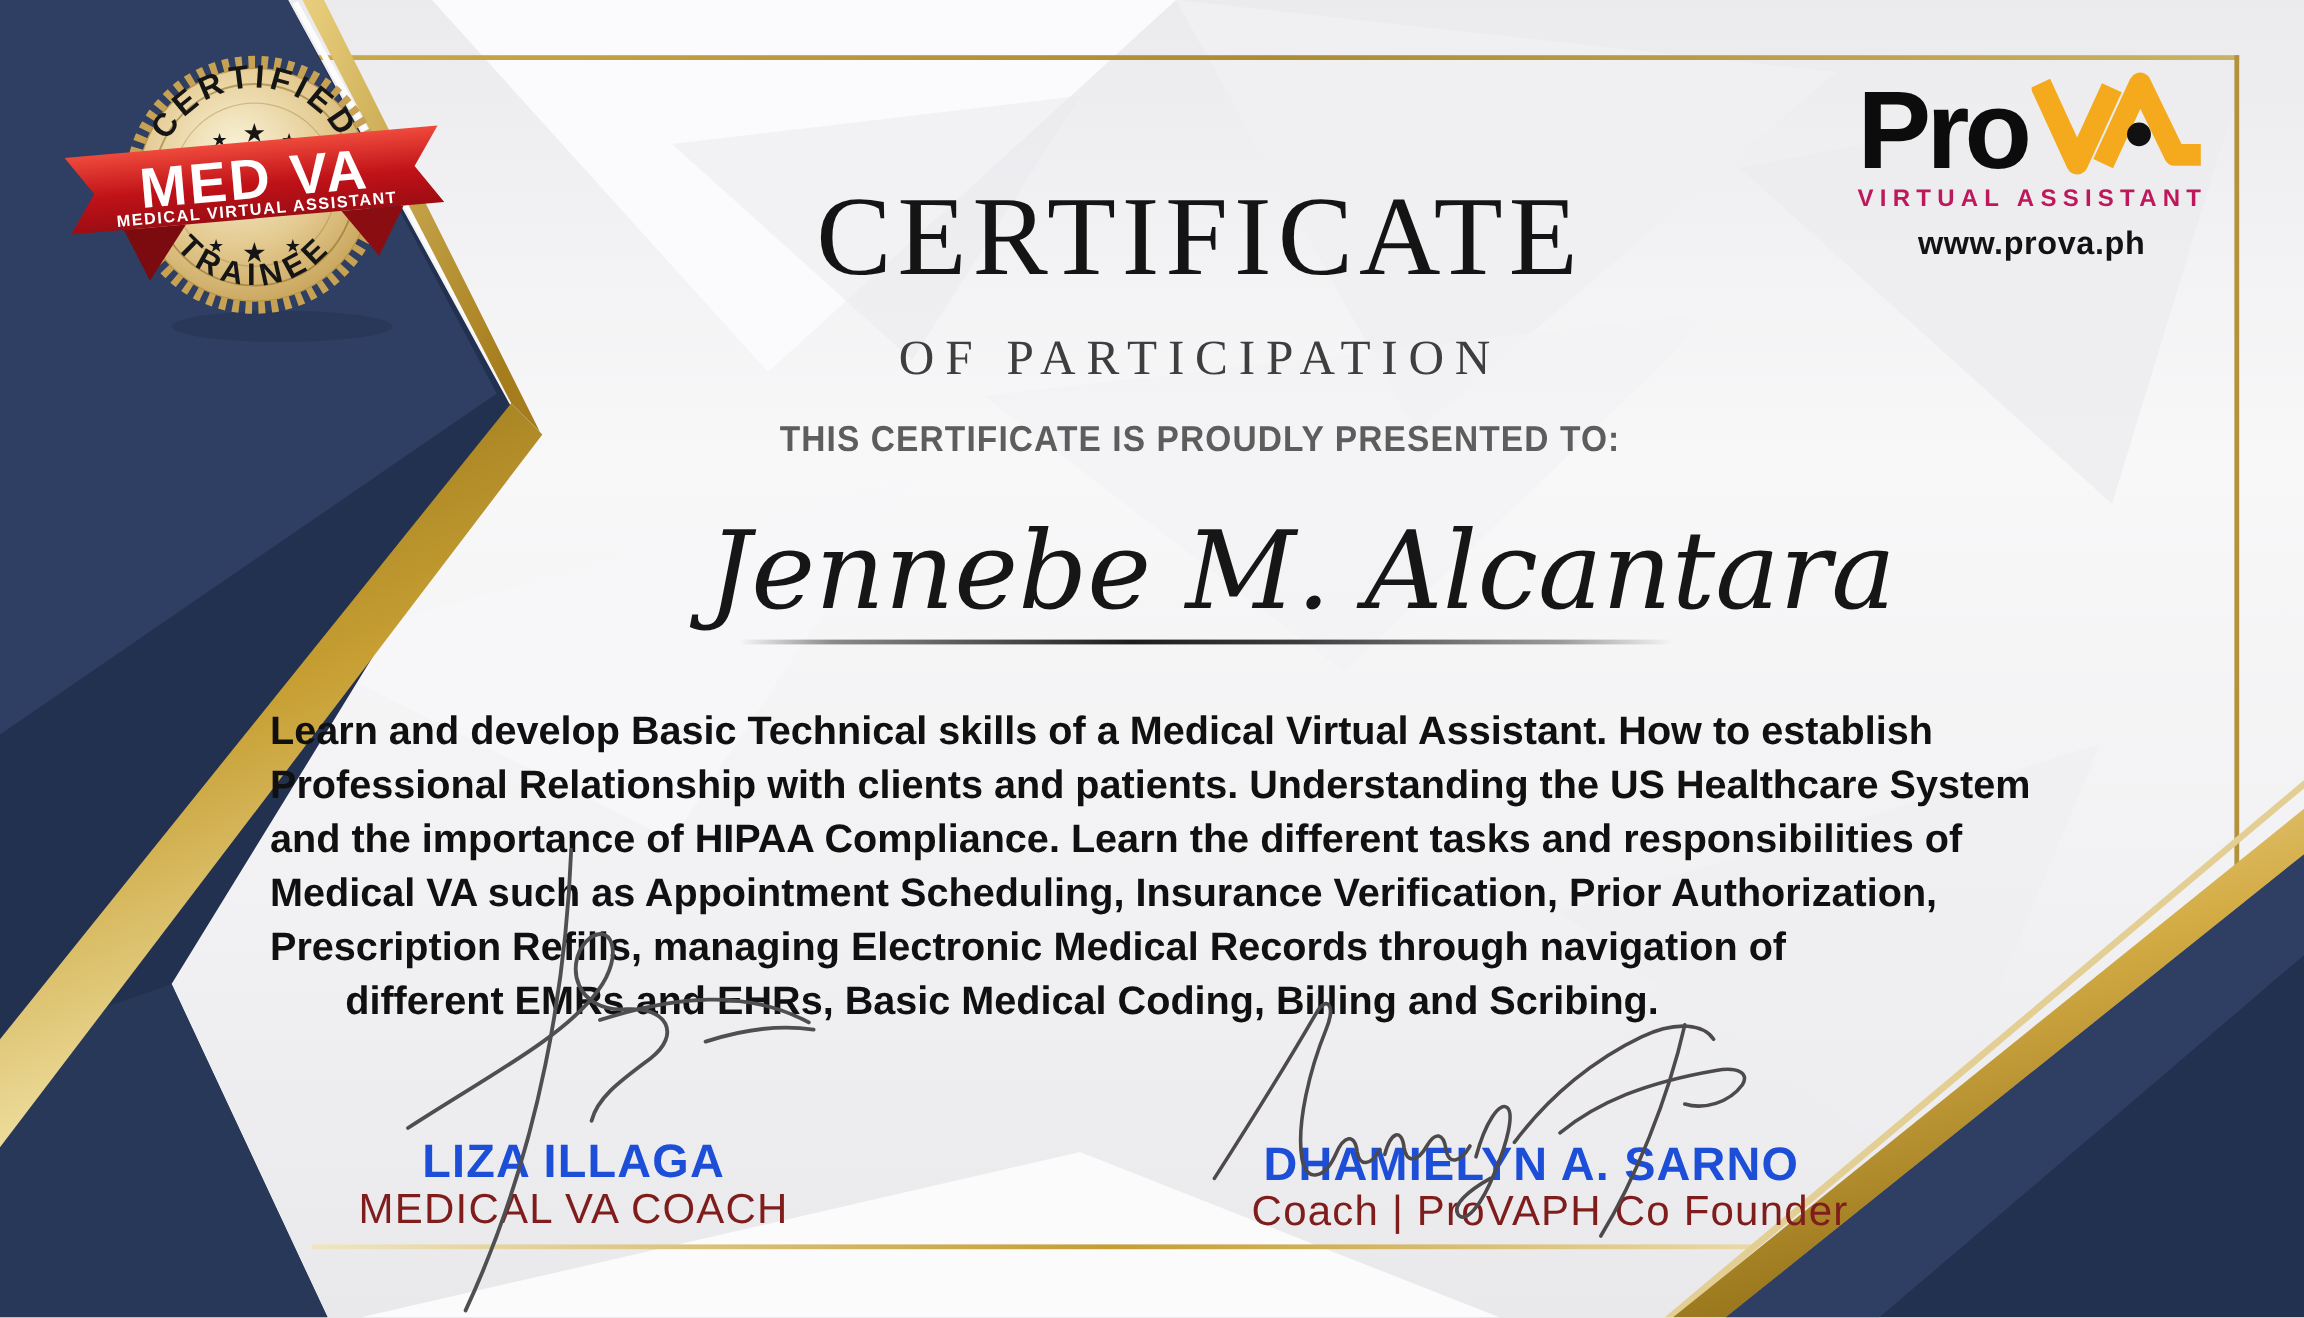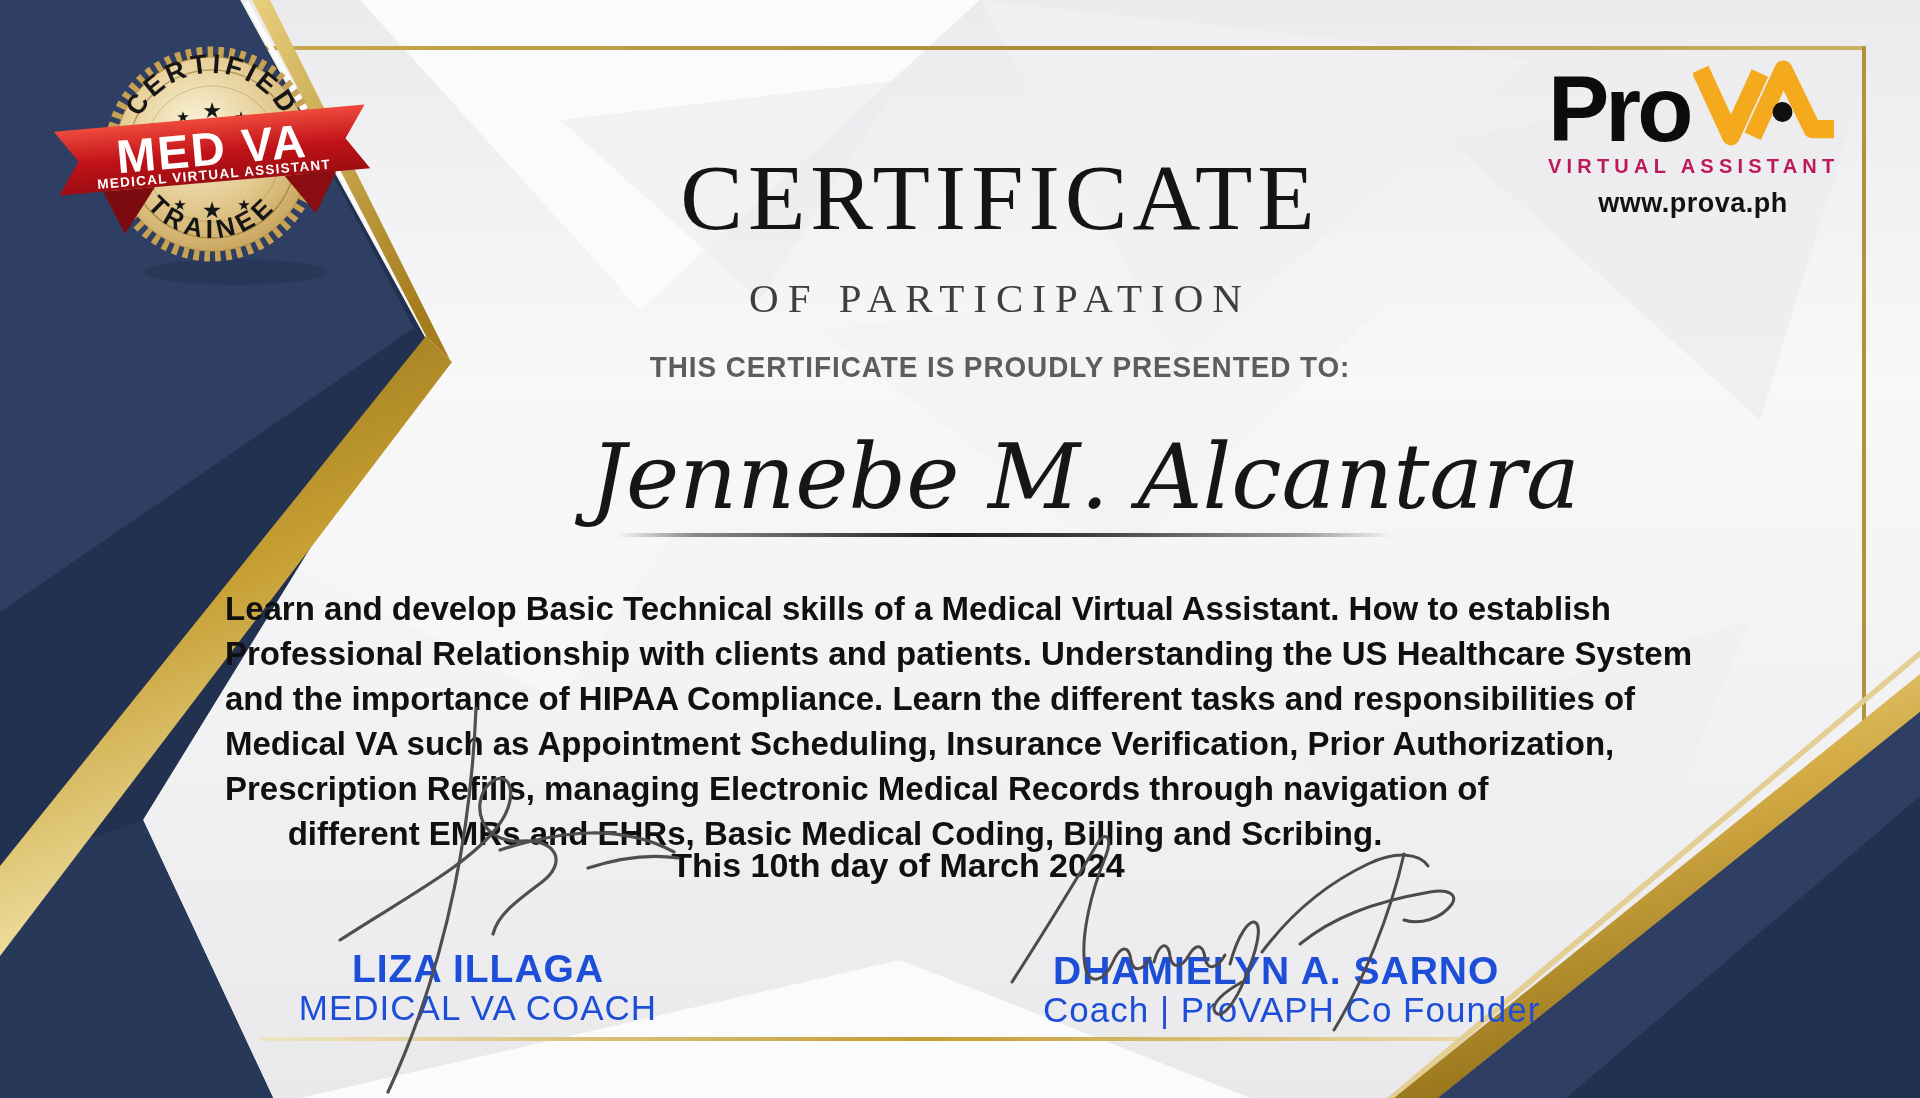--- a/index.html
+++ b/index.html
@@ -24,21 +24,21 @@
          color:#161616;line-height:1.05;white-space:nowrap;}
   .name-rule{left:616px;top:533px;width:778px;height:4px;z-index:2;
          background:linear-gradient(90deg,rgba(130,130,130,0) 0%,#8a8a8a 10%,#1d1d1d 42%,#3c3c3c 60%,#9a9a9a 88%,rgba(150,150,150,0) 100%);}
   .body-block{left:225px;top:586px;width:1220px;z-index:2;text-align:center;}
   .body-line{font-size:33px;font-weight:600;color:#101010;line-height:45px;
          white-space:nowrap;}
   .date-line{left:598px;top:847px;width:600px;text-align:center;font-size:34px;
          font-weight:600;color:#101010;line-height:1.1;white-space:nowrap;}
   .sig-name{font-size:39px;font-weight:800;letter-spacing:1px;color:#1d4ed8;
          text-align:center;line-height:1;white-space:nowrap;}
-  .sig-role{font-size:35px;font-weight:400;letter-spacing:1px;color:#1d4ed8;
+  .sig-role{font-size:35px;font-weight:400;letter-spacing:1px;color:#7f1d1d;
          text-align:center;line-height:1;white-space:nowrap;}
   .liza-name{left:278px;top:949px;width:400px;}
   .liza-role{left:268px;top:990px;width:420px;}
   .dham-name{left:1053px;top:951px;width:400px;}
   .dham-role{left:1043px;top:992px;width:420px;}
   .logo{left:1548px;top:60px;width:290px;z-index:2;}
   .logo-row{display:flex;align-items:flex-end;height:92px;}
   .logo-pro{font-size:92px;font-weight:800;letter-spacing:-4px;color:#0c0c0c;
          line-height:.92;}
   .logo-mark{margin-left:4px;margin-bottom:6px;}
@@ -175,21 +175,20 @@
   <div class="abs name-rule"></div>
 
   <div class="abs body-block">
     <div class="body-line">Learn and develop Basic Technical skills of a Medical Virtual Assistant. How to establish</div>
     <div class="body-line">Professional Relationship with clients and patients. Understanding the US Healthcare System</div>
     <div class="body-line">and the importance of HIPAA Compliance. Learn the different tasks and responsibilities of</div>
     <div class="body-line">Medical VA such as Appointment Scheduling, Insurance Verification, Prior Authorization,</div>
     <div class="body-line">Prescription Refills, managing Electronic Medical Records through navigation of</div>
     <div class="body-line">different EMRs and EHRs, Basic Medical Coding, Billing and Scribing.</div>
   </div>
-  <div class="txt date-line">This 10th day of March 2024</div>
 
   <div class="txt sig-name liza-name">LIZA ILLAGA</div>
   <div class="txt sig-role liza-role">MEDICAL VA COACH</div>
   <div class="txt sig-name dham-name">DHAMIELYN A. SARNO</div>
   <div class="txt sig-role dham-role">Coach | ProVAPH Co Founder</div>
 
   <div class="txt logo">
     <div class="logo-row">
       <span class="logo-pro">Pro</span>
       <svg class="logo-mark" width="150" height="88" viewBox="0 0 160 92">

